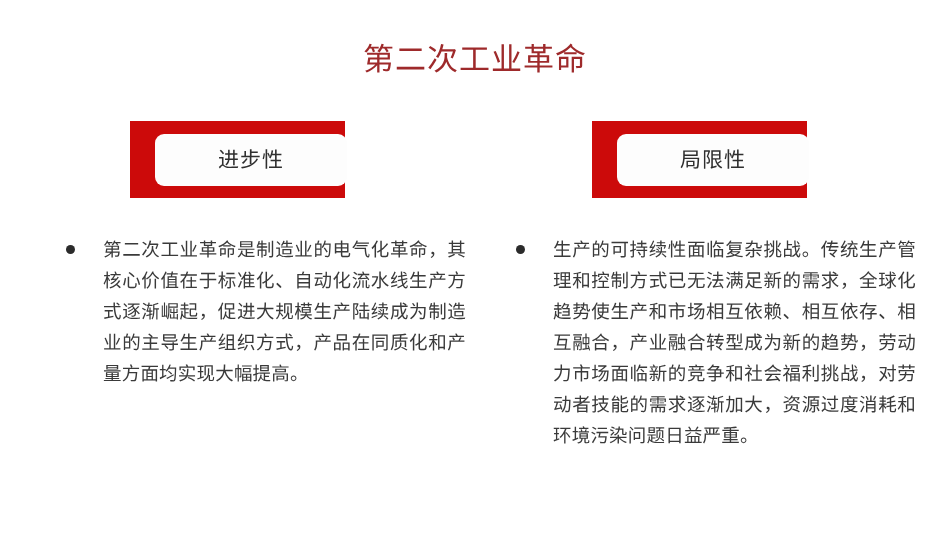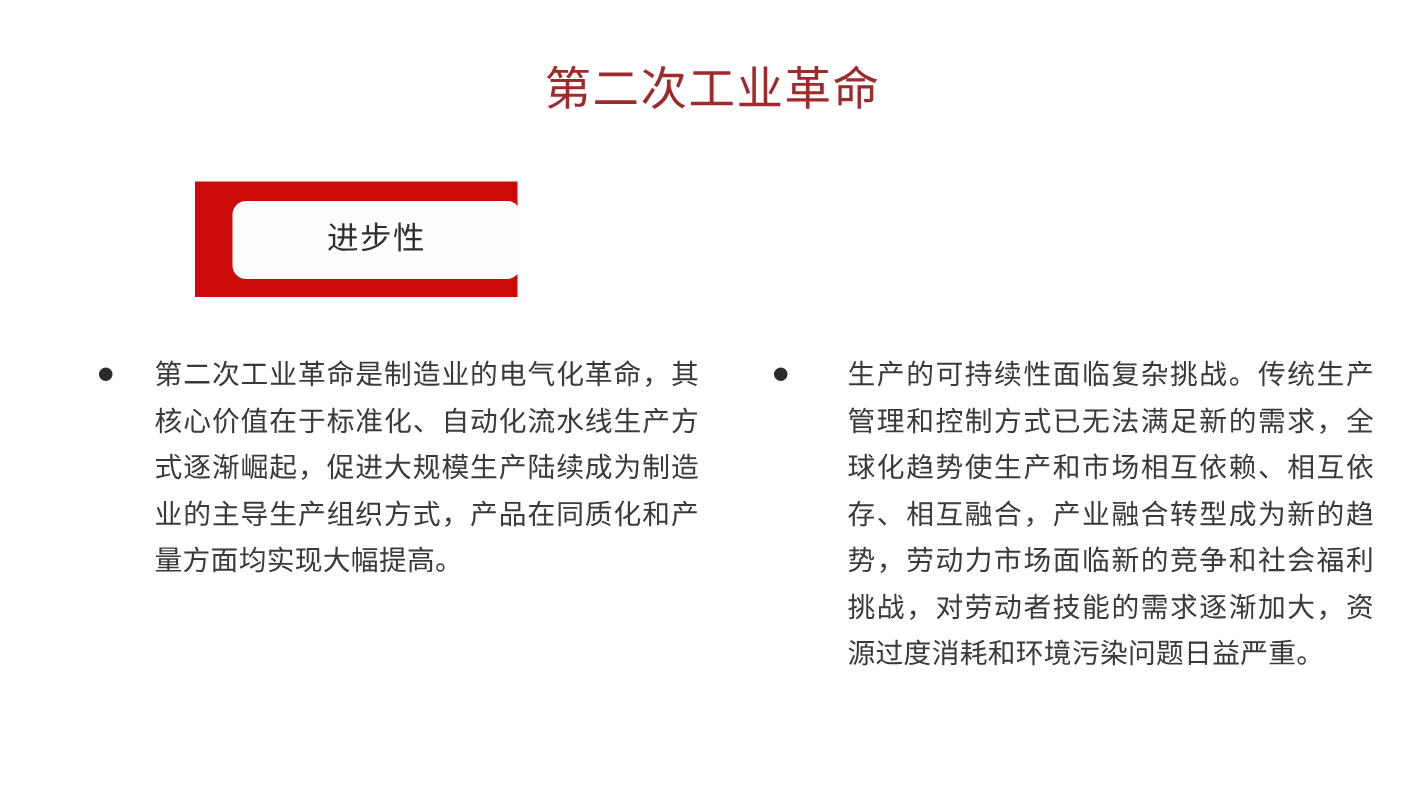--- a/index.html
+++ b/index.html
@@ -73,21 +73,21 @@
   }
 
   
   .bullet-block {
     position: absolute;
     top: 234px;
     display: flex;
     align-items: flex-start;
   }
   .bullet-block.left  { left: 66px;  width: 400px; }
-  .bullet-block.right { left: 516px; width: 400px; gap: 12px; }
+  .bullet-block.right { left: 516px; width: 400px; }
 
   .bullet-dot {
     flex: 0 0 auto;
     width: 9px;
     height: 9px;
     margin-top: 11px;
     margin-right: 0;
     border-radius: 50%;
     background: #2b2b2b;
   }
@@ -112,20 +112,25 @@
 <div class="slide">
 
   <div class="slide-title">第二次工业革命</div>
 
   <div class="badge-frame left">
     <div class="badge-inner">
       <span class="badge-label">进步性</span>
     </div>
   </div>
 
+  <div class="badge-frame right">
+    <div class="badge-inner">
+      <span class="badge-label">局限性</span>
+    </div>
+  </div>
 
   <div class="bullet-block left">
     <span class="bullet-dot"></span>
     <div class="bullet-text">第二次工业革命是制造业的电气化革命，其核心价值在于标准化、自动化流水线生产方式逐渐崛起，促进大规模生产陆续成为制造业的主导生产组织方式，产品在同质化和产量方面均实现大幅提高。</div>
   </div>
 
   <div class="bullet-block right">
     <span class="bullet-dot"></span>
     <div class="bullet-text">生产的可持续性面临复杂挑战。传统生产管理和控制方式已无法满足新的需求，全球化趋势使生产和市场相互依赖、相互依存、相互融合，产业融合转型成为新的趋势，劳动力市场面临新的竞争和社会福利挑战，对劳动者技能的需求逐渐加大，资源过度消耗和环境污染问题日益严重。</div>
   </div>

